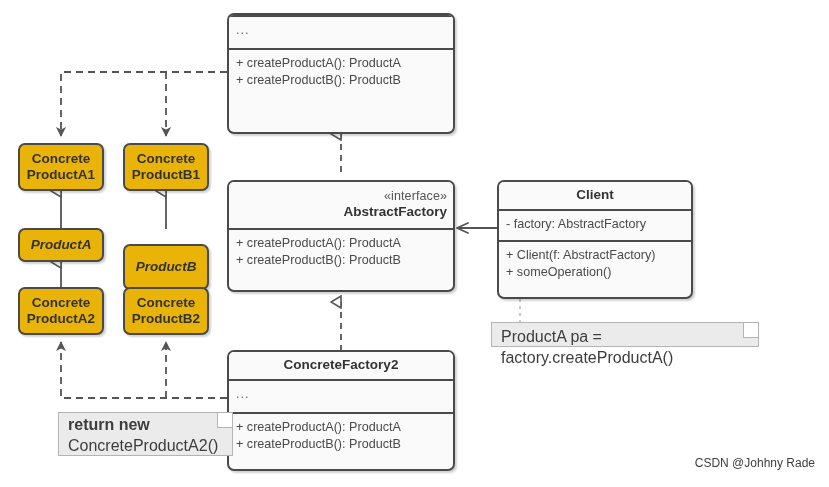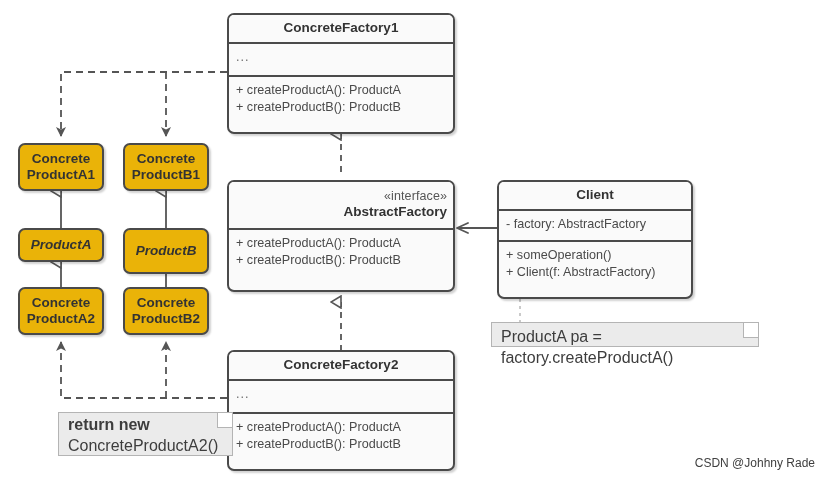--- a/index.html
+++ b/index.html
@@ -186,23 +186,20 @@
       <line x1="166" y1="288" x2="166" y2="262" stroke="#555555" stroke-width="1.8" marker-end="url(#hollowTriUp)"></line>
     </g>
 
     <g>
       <line x1="520" y1="299" x2="520" y2="322" stroke="#bdbdbd" stroke-width="1.6" stroke-dasharray="3,4"></line>
       <line x1="210" y1="428" x2="231" y2="428" stroke="#bdbdbd" stroke-width="1.6" stroke-dasharray="3,4"></line>
     </g>
   </svg>
 
   <div class="uml-box" style="left:227px; top:13px; width:228px; height:121px;">
-    <div class="uml-head">
-      <span class="tname">ConcreteFactory1</span>
-    </div>
     <div class="uml-sep"></div>
     <div class="uml-compartment" style="height:31px;">
       <div class="row dots-row">...</div>
     </div>
     <div class="uml-sep"></div>
     <div class="uml-compartment">
       <div class="row">+ createProductA(): ProductA</div>
       <div class="row">+ createProductB(): ProductB</div>
     </div>
   </div>
@@ -237,22 +234,22 @@
   <div class="uml-box" style="left:497px; top:180px; width:196px; height:119px;">
     <div class="uml-head">
       <span class="tname">Client</span>
     </div>
     <div class="uml-sep"></div>
     <div class="uml-compartment" style="height:29px;">
       <div class="row">- factory: AbstractFactory</div>
     </div>
     <div class="uml-sep"></div>
     <div class="uml-compartment">
+      <div class="row">+ Client(f: AbstractFactory)</div>
       <div class="row">+ someOperation()</div>
-      <div class="row">+ Client(f: AbstractFactory)</div>
     </div>
   </div>
 
   <div class="prod-box" style="left:18px; top:143px; width:86px; height:48px;">
     <div>
       <span>Concrete</span><br>
       <span>ProductA1</span>
     </div>
   </div>
 
@@ -260,21 +257,21 @@
     <div>
       <span>Concrete</span><br>
       <span>ProductB1</span>
     </div>
   </div>
 
   <div class="prod-box abstract" style="left:18px; top:228px; width:86px; height:34px;">
     <span>ProductA</span>
   </div>
 
-  <div class="prod-box abstract" style="left:123px; top:228px; width:86px; height:46px;">
+  <div class="prod-box abstract" style="left:123px; top:244px; width:86px; height:46px;">
     <span>ProductB</span>
   </div>
 
   <div class="prod-box" style="left:18px; top:287px; width:86px; height:48px;">
     <div>
       <span>Concrete</span><br>
       <span>ProductA2</span>
     </div>
   </div>
 

